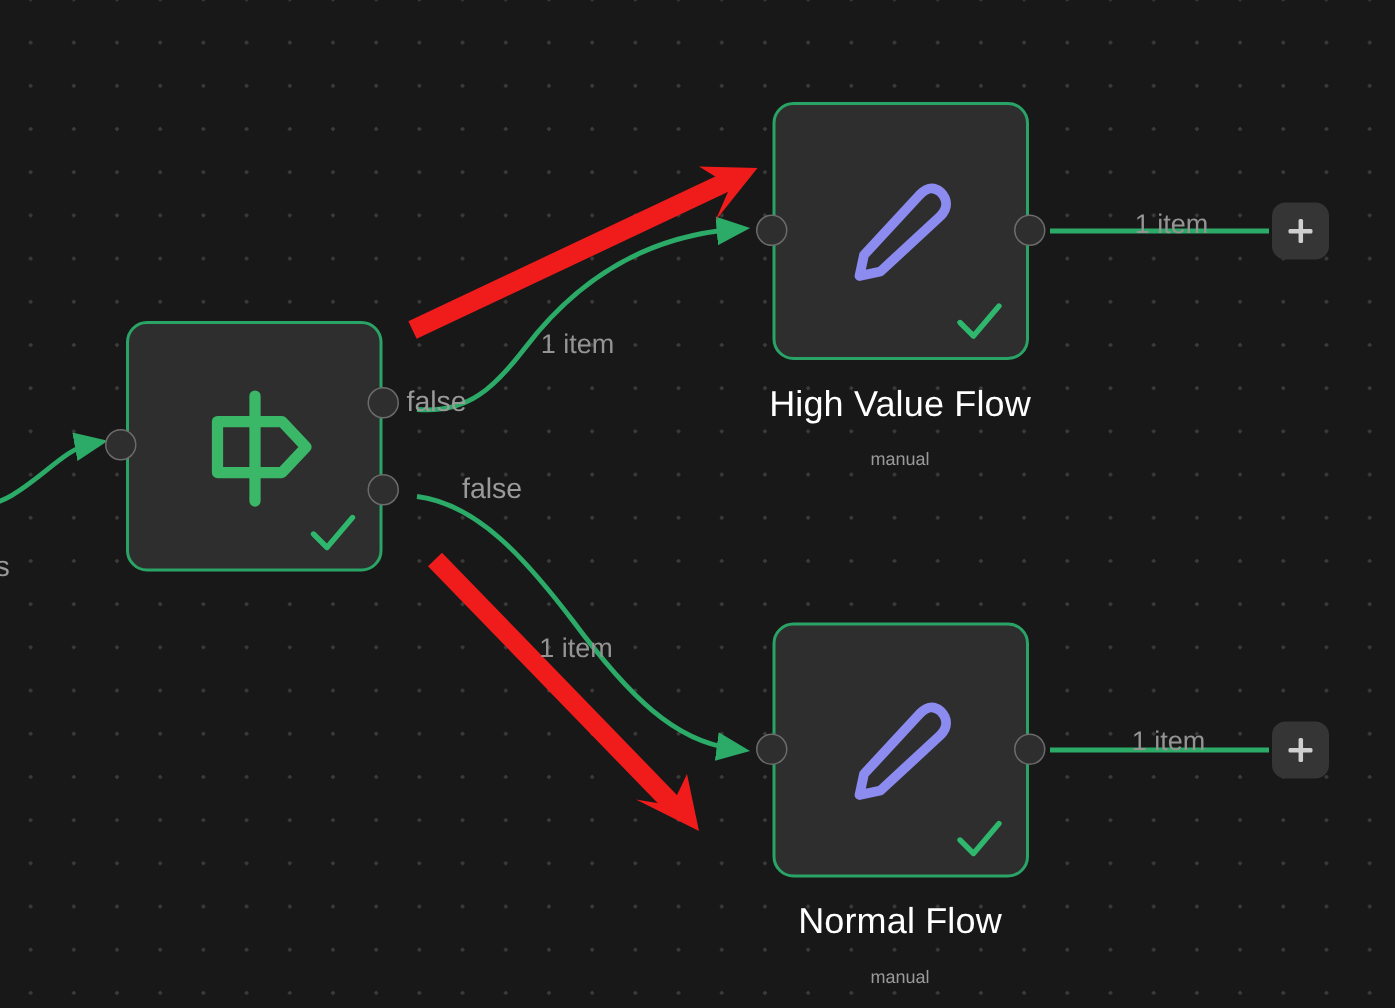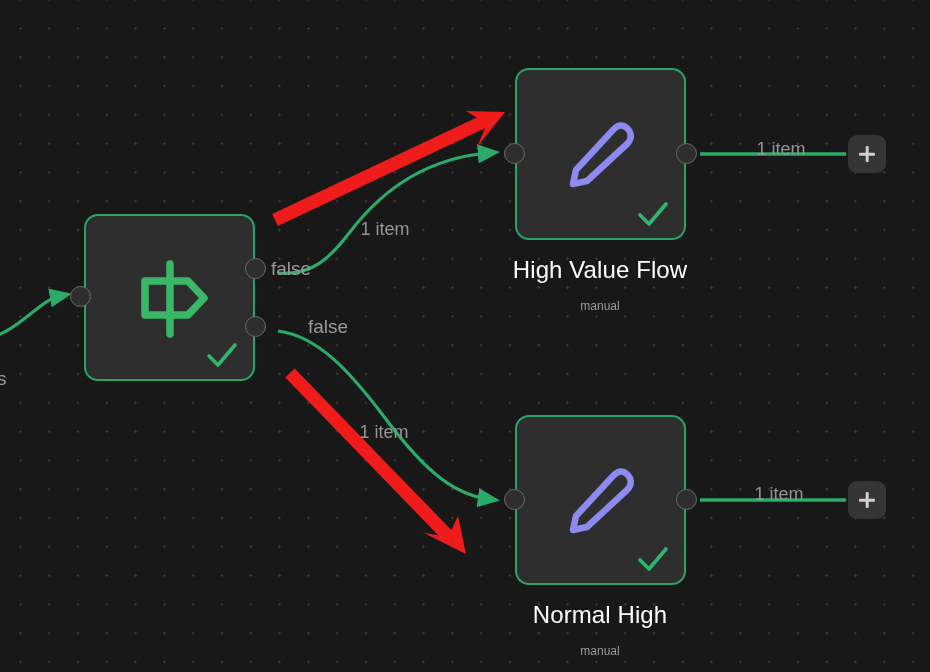--- a/index.html
+++ b/index.html
@@ -209,21 +209,21 @@
   <div class="node node-normal">
     <svg class="node-icon" width="96" height="96" viewBox="0 0 96 96">
       <path d="M 74,22 C 79,27 79,33 74,38 L 34,75 L 20,78 L 23,64 L 60,24 C 65,19 69,18 74,22 Z" fill="none" stroke="#8b8bf0" stroke-width="6.5" stroke-linejoin="round" stroke-linecap="round"></path>
     </svg>
     <svg class="node-check" width="34" height="28" viewBox="0 0 34 28">
       <path d="M 4,14 L 13,23 L 30,3" fill="none" stroke="#2fb76d" stroke-width="3.6" stroke-linecap="round" stroke-linejoin="round"></path>
     </svg>
   </div>
   <div class="port" style="left:504px; top:489px;"></div>
   <div class="port" style="left:676px; top:489px;"></div>
-  <div class="node-label" style="left:600px; top:601px;">Normal High</div>
+  <div class="node-label" style="left:600px; top:601px;">Normal Flow</div>
   <div class="node-sublabel" style="left:600px; top:644px;">manual</div>
 
   <div class="edge-label" style="left:385px; top:199px;">1 item</div>
   <div class="edge-label" style="left:384px; top:402px;">1 item</div>
   <div class="edge-label" style="left:781px; top:119px;">1 item</div>
   <div class="edge-label" style="left:779px; top:464px;">1 item</div>
 
   <button class="plus-btn" style="left:848px; top:135px;"></button>
   <button class="plus-btn" style="left:848px; top:481px;"></button>
 

